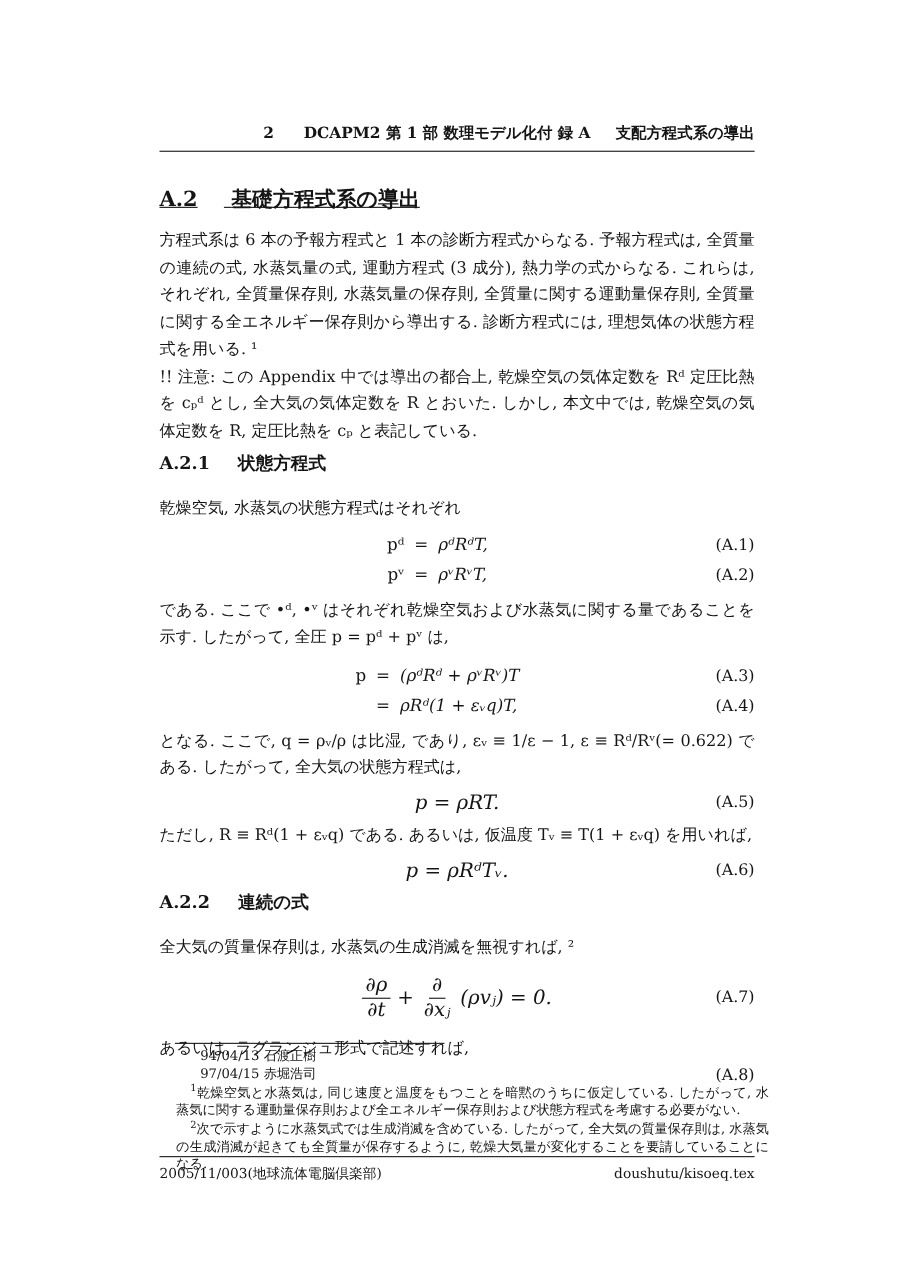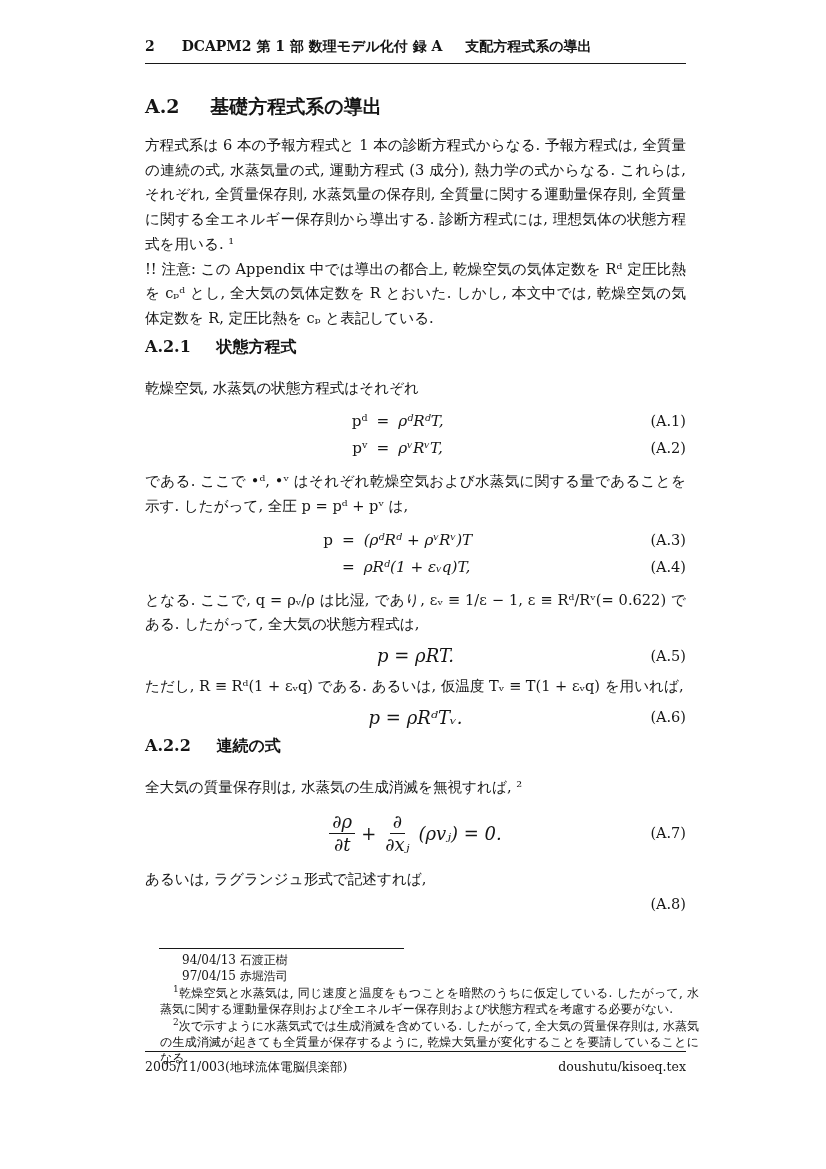--- a/index.html
+++ b/index.html
@@ -8,30 +8,30 @@
     background:#ffffff;
     font-family:"DejaVu Serif","Liberation Serif",serif;
     color:#151515;
     -webkit-font-smoothing:antialiased;
   }
   .page { position:relative; width:826px; height:1169px; overflow:hidden; background:#fff; }
   .content { position:absolute; left:145px; top:0; width:541px; }
 
   
   .running-head {
-    margin-top:38px;
-    display:flex; justify-content:flex-start; align-items:baseline;
+    margin-top:112px;
+    display:flex; justify-content:flex-end; align-items:baseline;
     font-weight:bold; font-size:14px;
     padding-bottom:7px; border-bottom:1.2px solid #181818;
   }
   .rh-left .pgnum { margin-right:22px; }
   .rh-right .rh-label { margin-right:18px; }
 
   
-  .sec-h1 { margin:30px 0 0; font-size:19px; font-weight:bold; }
+  .sec-h1 { margin:30px 0 0; font-size:19px; font-weight:bold;text-decoration:underline; }
   .sec-h1 .sec-no { margin-right:24px; }
   .sec-h2 { margin:6px 0 0; font-size:16px; font-weight:bold; }
   .sec-h2 .sec-no { margin-right:20px; }
 
   
   p.body {
     margin:0; font-size:14.6px; line-height:24.7px;
     text-align:justify; text-justify:inter-character;
   }
   p.body.first { margin-top:13px; }

